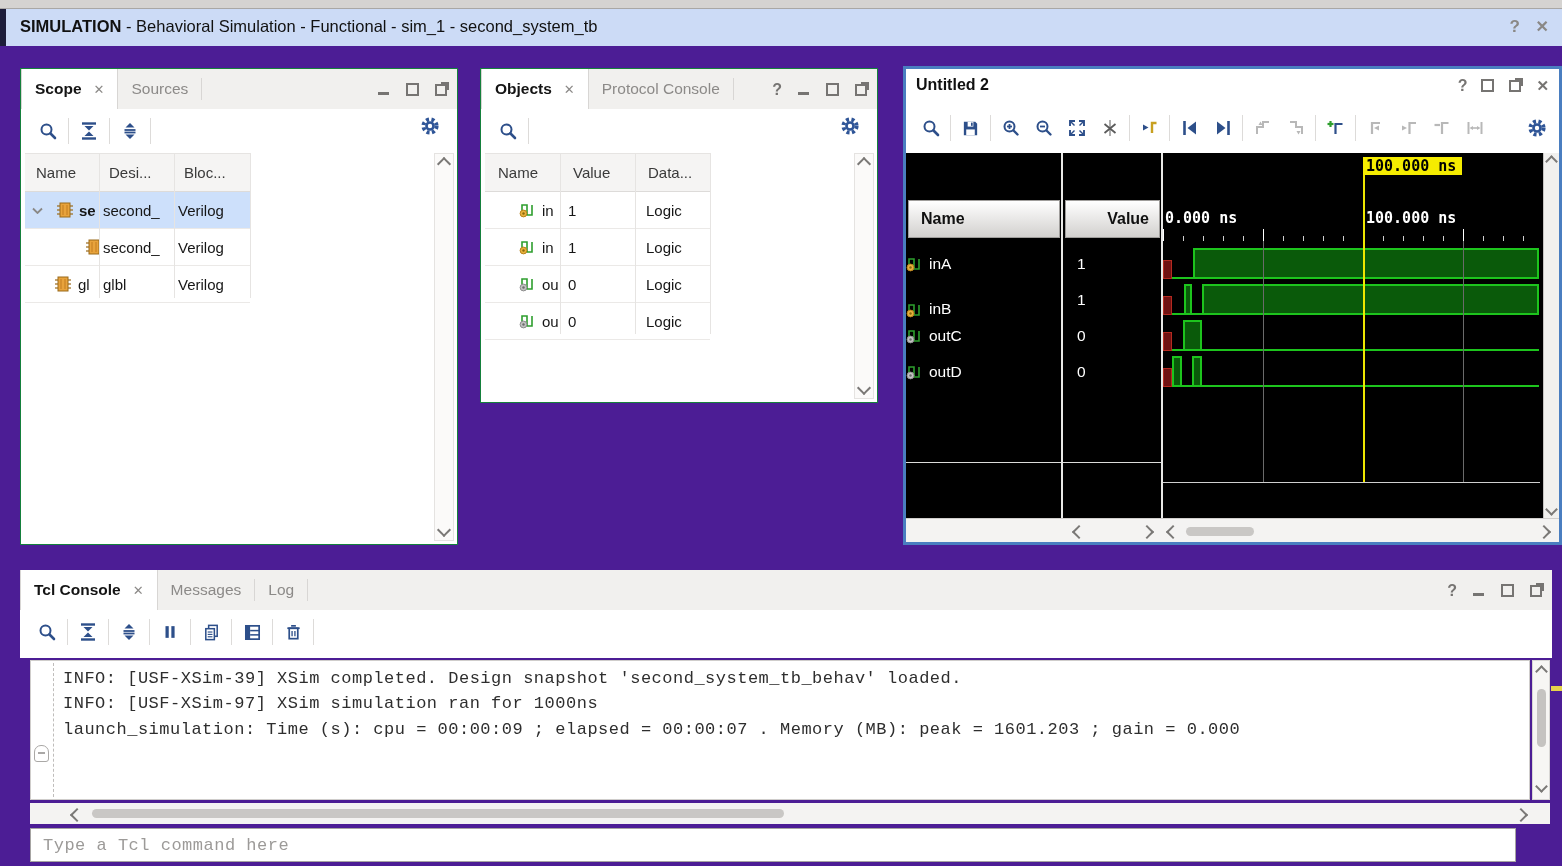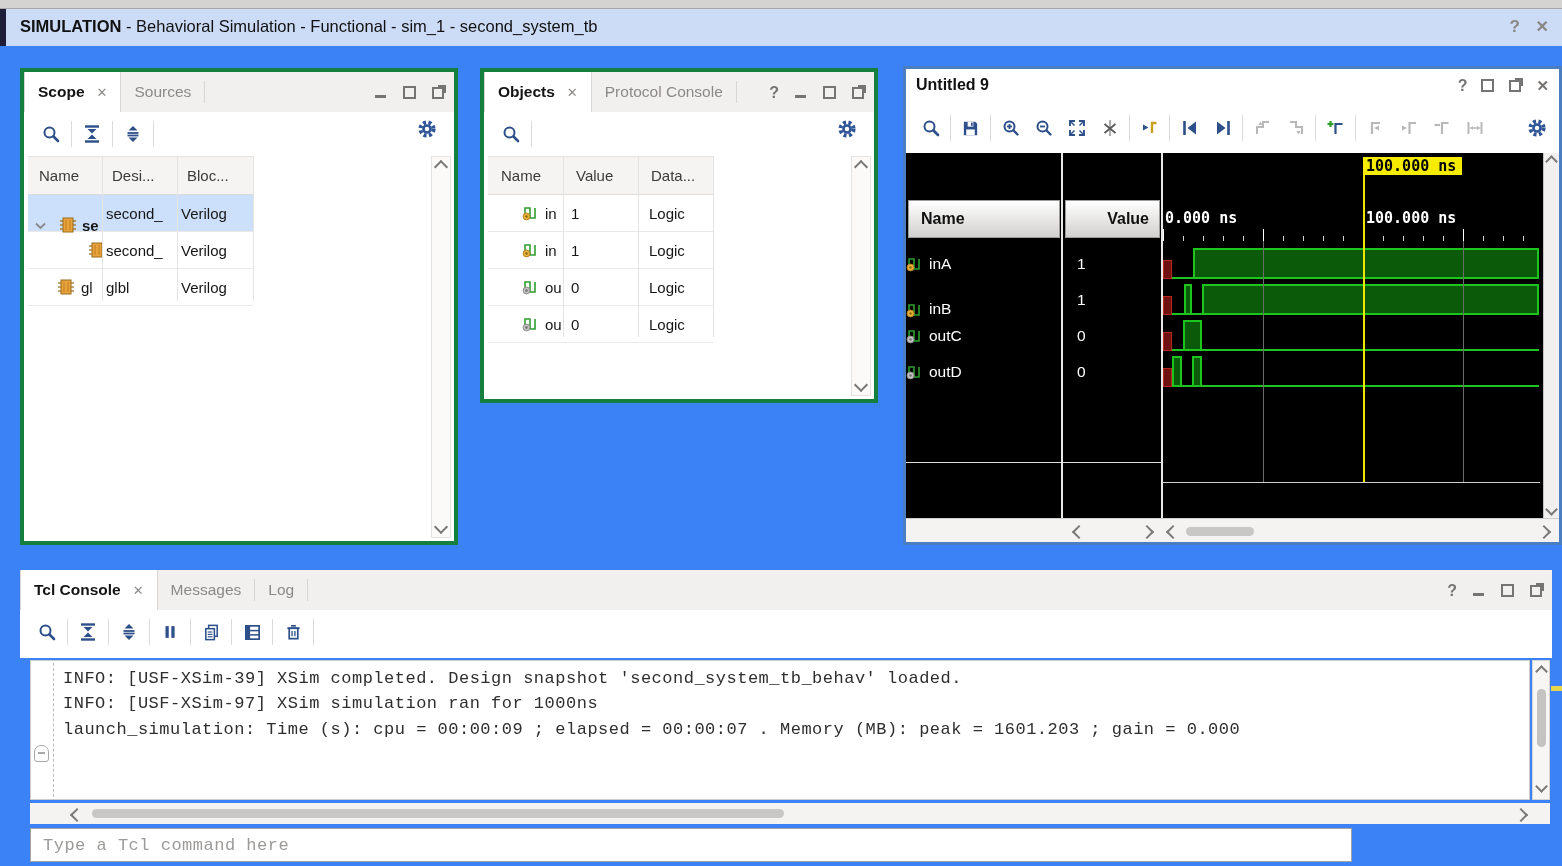--- a/index.html
+++ b/index.html
@@ -1,28 +1,28 @@
 <!DOCTYPE html>
 <html><head>
 <meta charset="utf-8">
 <style>
   html,body{margin:0;padding:0;background:#e8e6e4;}
-  .root{position:relative;width:1562px;height:866px;background:#3b82f6;font-family:"Liberation Sans",sans-serif;overflow:hidden;}
+  .root{position:relative;width:1562px;height:866px;background:#4c1d95;font-family:"Liberation Sans",sans-serif;overflow:hidden;}
 
   
   .topstrip{position:absolute;left:0;top:0;width:100%;height:9px;background:#d5d3d1;border-bottom:1px solid #a9a7a5;box-sizing:border-box;}
   .titlebar{position:absolute;left:0;top:9px;width:100%;height:37px;background:#ccdbf6;}
   .tb-accent{position:absolute;left:0;top:0;width:6px;height:100%;background:#1d1d3a;}
   .tb-text{position:absolute;left:20px;top:8px;font-size:16.5px;color:#111;white-space:pre;}
   .tb-text b{font-weight:bold;}
   .tb-help{position:absolute;right:42px;top:8px;font-size:17px;font-weight:bold;color:#8a8886;}
   .tb-close{position:absolute;right:13px;top:8px;font-size:16px;font-weight:bold;color:#8a8886;}
 
   
-  .panel{position:absolute;background:#fff;border:4px solid #15803d;box-sizing:border-box;}
+  .panel{position:absolute;background:#fff;border:1px solid #15803d;box-sizing:border-box;}
   .tabbar{position:absolute;left:0;top:0;right:0;height:40px;background:#f1f0ee;border-bottom:1px solid #d8d6d4;display:flex;align-items:stretch;}
   .tab{display:flex;align-items:center;padding:0 13px;font-size:15.5px;color:#8c8a88;gap:12px;white-space:nowrap;}
   .tab.active{background:#fff;border-left:1px solid #d8d6d4;border-right:1px solid #d8d6d4;color:#141414;font-weight:bold;margin-bottom:-1px;border-bottom:1px solid #fff;}
   .tab .x{color:#8c8a88;font-weight:normal;font-size:13px;}
   .tabsep{width:1px;background:#d8d6d4;margin:9px 0;}
   .winctl{position:absolute;right:8px;top:0;height:40px;display:flex;align-items:center;gap:14px;}
   .wc{width:15px;height:15px;display:inline-block;position:relative;}
   .wc-min::after{content:"";position:absolute;left:2px;right:2px;bottom:2px;height:2.5px;background:#767472;}
   .wc-max::after{content:"";position:absolute;inset:1px;border:2px solid #767472;}
   .wc-float::after{content:"";position:absolute;left:1px;bottom:1px;width:8px;height:8px;border:2px solid #767472;}
@@ -87,21 +87,21 @@
   #tcl .head{position:absolute;left:0;top:0;width:100%;height:88px;background:#fff;}
   .console{position:absolute;left:10px;top:90px;width:1500px;height:140px;background:#fff;border:1px solid #cfcdcb;box-sizing:border-box;}
   .console .lines{position:absolute;left:32px;top:5px;line-height:25.4px;font-family:"Liberation Mono","DejaVu Sans Mono",monospace;font-size:17px;letter-spacing:0.5px;color:#2e2e2e;white-space:pre;}
   .gutterline{position:absolute;left:22px;top:2px;bottom:2px;border-left:1px dashed #bfbdbb;}
   .fold{position:absolute;left:3px;top:84px;width:15px;height:17px;border:1.5px solid #aaa8a6;border-radius:7px 7px 3px 3px;box-sizing:border-box;background:#fff;}
   .fold::after{content:"";position:absolute;left:3px;right:3px;top:6px;height:1.5px;background:#aaa8a6;}
   .tclvscroll{position:absolute;left:1512px;top:90px;width:18px;height:140px;background:#f7f6f4;border:1px solid #d8d6d4;box-sizing:border-box;}
   .vthumb{position:absolute;left:3.5px;width:9px;border-radius:5px;background:#c5c3c1;}
   .ymark{position:absolute;left:1531px;top:116px;width:13px;height:5px;background:#e6d44a;}
   .tclhscroll{position:absolute;left:10px;top:233px;width:1520px;height:21px;background:#f4f3f2;}
-  .tclinput{position:absolute;left:10px;top:258px;width:1322px;height:34px;border:1px solid #a6a4a2;background:#fff;box-sizing:border-box;font-family:"Liberation Mono","DejaVu Sans Mono",monospace;font-size:17px;letter-spacing:0.5px;color:#333;padding:16px 12px;outline:none;}
+  .tclinput{position:absolute;left:10px;top:258px;width:1486px;height:34px;border:1px solid #a6a4a2;background:#fff;box-sizing:border-box;font-family:"Liberation Mono","DejaVu Sans Mono",monospace;font-size:17px;letter-spacing:0.5px;color:#333;padding:16px 12px;outline:none;}
   .tclinput::placeholder{color:#9c9a98;}
 
   svg{display:block;}
 </style>
 </head>
 <body>
 
 <div class="root">
 
   <div class="topstrip"></div>
@@ -163,21 +163,21 @@
         </svg>
       </span>
 
     <div class="tablewrap" style="width:420px;">
       <div class="thead">
         <div class="th" style="left:11px;">Name</div>
         <div class="th" style="left:84px;">Desi...</div>
         <div class="th" style="left:159px;">Bloc...</div>
       </div>
       <div class="trow sel">
-        <div class="cellabs" style="left:0;width:74px;margin-top:12px;">
+        <div class="cellabs" style="left:0;width:74px;">
           <span style="position:absolute;left:7px;">
               <svg width="11" height="7" viewBox="0 0 11 7">
                 <polyline points="1,1.5 5.5,6 10,1.5" fill="none" stroke="#8a8886" stroke-width="1.8"></polyline>
               </svg>
             </span>
           <span style="position:absolute;left:31px;">
               <svg width="18" height="18" viewBox="0 0 18 18">
                 <g stroke="#9a6a1a" stroke-width="1.2">
                   <line x1="1" y1="5" x2="4" y2="5"></line>
                   <line x1="1" y1="9" x2="4" y2="9"></line>
@@ -351,21 +351,21 @@
       <div class="colline" style="left:225px;height:181px;"></div>
     </div>
     <div class="vscroll">
       <span class="chev up"></span>
       <span class="chev down"></span>
     </div>
   </div>
 
   <div class="panel" id="wavepanel">
     <div class="wtitle">
-      <span class="t">Untitled 9</span>
+      <span class="t">Untitled 2</span>
       <span class="wicons">
         <span class="wc-help">?</span>
         <span class="wc wc-max"></span>
         <span class="wc wc-float"></span>
         <span class="wc-close">✕</span>
       </span>
     </div>
     <div class="wtoolbar">
       <span class="wtbi">
           <svg width="20" height="20" viewBox="0 0 20 20">

